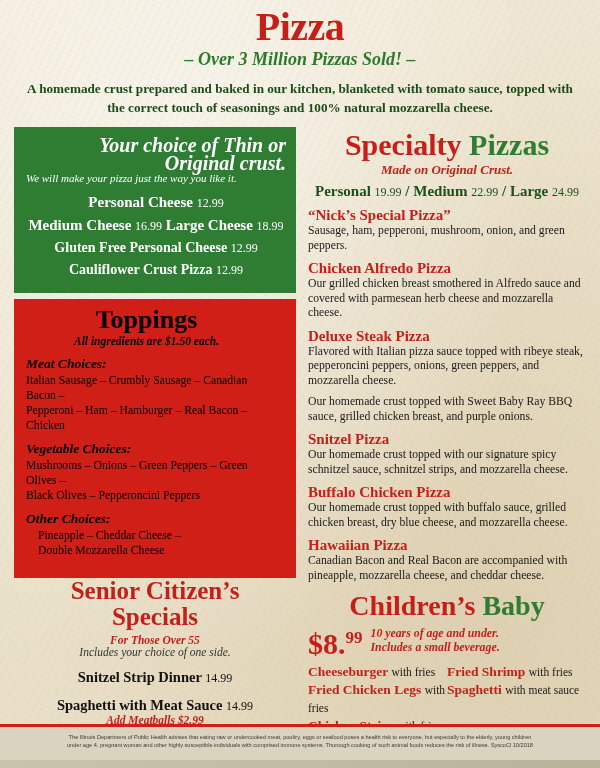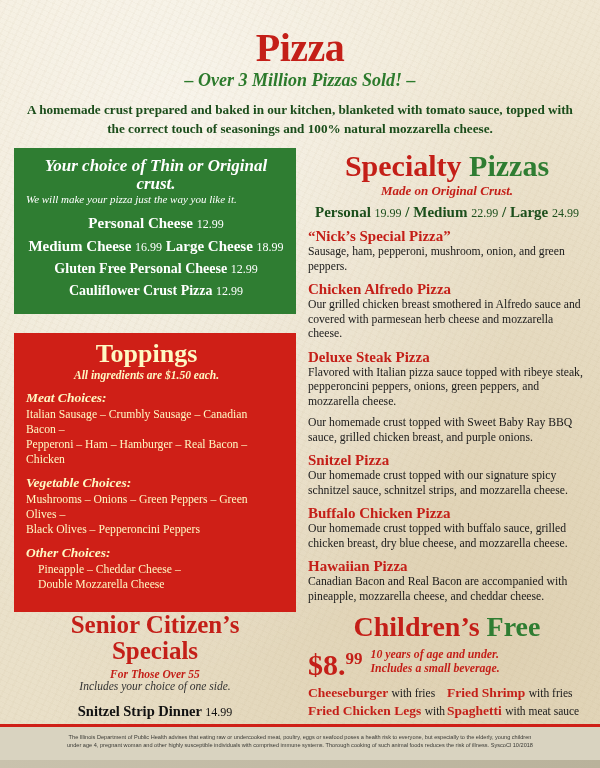--- a/index.html
+++ b/index.html
@@ -30,21 +30,20 @@
 
   
   .title {
     text-align: center;
     color: #c41f18;
     font-family: "Liberation Serif", serif;
     font-weight: bold;
     font-size: 40px;
     line-height: 42px;
     letter-spacing: -0.5px;
-    margin-top: 21px;
   }
   .subtitle {
     text-align: center;
     color: #2c7a2c;
     font-family: "Liberation Serif", serif;
     font-style: italic;
     font-weight: bold;
     font-size: 18px;
     margin-top: 1px;
   }
@@ -67,22 +66,22 @@
   .green-box {
     background: #2f7d32;
     color: #fff;
     padding: 9px 10px 12px 12px;
     text-align: center;
   }
   .green-box .gb-head {
     font-family: "Liberation Serif", serif;
     font-style: italic;
     font-weight: bold;
-    font-size: 17px;
-    text-align: center;
+    font-size: 20px;
+    text-align: right;
     line-height: 18px;
   }
   .green-box .gb-sub {
     font-family: "Liberation Serif", serif;
     font-style: italic;
     font-size: 11px;
     text-align: left;
     margin-bottom: 7px;
   }
   .green-row {
@@ -93,22 +92,22 @@
   }
   .green-row .price {
     font-size: 12px;
     font-weight: normal;
   }
   .green-row.small { font-size: 14px; }
 
   
   .red-box {
     background: #cf1f17;
-    color: #fef9c3;
-    margin-top: 19px;
+    color: #000000;
+    margin-top: 6px;
     padding: 6px 29px 12px 12px;
   }
   .red-title {
     text-align: center;
     font-family: "Liberation Serif", serif;
     font-weight: bold;
     font-size: 26px;
     line-height: 30px;
   }
   .red-sub {
@@ -421,21 +420,21 @@
         <h3>Buffalo Chicken Pizza</h3>
         <p>Our homemade crust topped with buffalo sauce, grilled chicken breast, dry blue cheese, and mozzarella cheese.</p>
       </div>
       <div class="pizza">
         <h3>Hawaiian Pizza</h3>
         <p>Canadian Bacon and Real Bacon are accompanied with pineapple, mozzarella cheese, and cheddar cheese.</p>
       </div>
 
       <div class="child-title">
         <span>Children’s</span>
-        <span class="green">Free</span>
+        <span class="green">Baby</span>
       </div>
 
       <div class="child-row">
         <div class="child-price">
           <span>$8.</span><span class="cents">99</span>
         </div>
         <div class="child-note">
           <div>10 years of age and under.</div>
           <div>Includes a small beverage.</div>
         </div>

